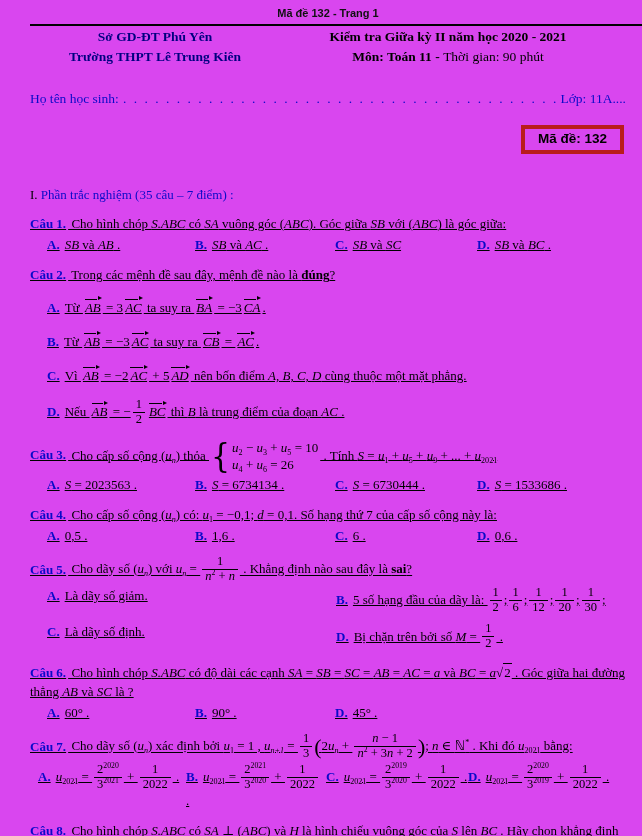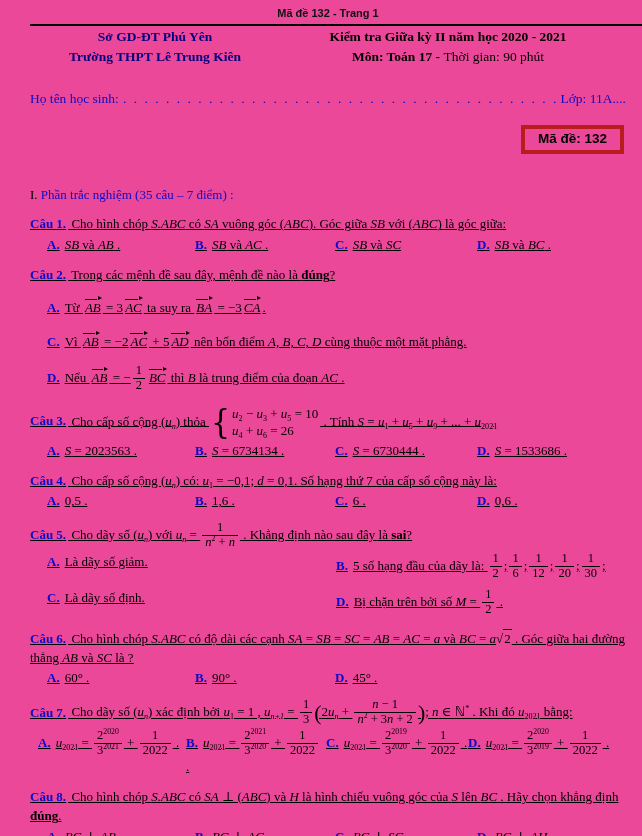--- a/index.html
+++ b/index.html
@@ -6,21 +6,21 @@
     --blue:#0a0ac8;
     --navy:#000080;
     --ink:#000000;
   }
   html,body{margin:0;padding:0;background:#ffffff;}
   .page{
     position:relative;
     width:642px;height:836px;
     box-sizing:border-box;
     padding:6px 16px 0 30px;
-    background:#ec4899;
+    background:#d946ef;
     overflow:hidden;
     font-family:"Liberation Serif","DejaVu Serif",serif;
     font-size:13px;line-height:1.45;color:var(--ink);
   }
   .top-label{
     text-align:center;
     font-family:"Liberation Sans","DejaVu Sans",sans-serif;
     font-size:11px;font-weight:600;color:#111;
   }
   .top-rule{border:none;border-top:2px solid #000;margin:2px -16px 1px 0;}
@@ -110,21 +110,21 @@
   <div class="top-label">Mã đề 132 - Trang 1</div>
   <div class="top-rule"></div>
 
   <div class="head-row">
     <div class="head-left">
       <div>Sở GD-ĐT Phú Yên</div>
       <div>Trường THPT Lê Trung Kiên</div>
     </div>
     <div class="head-right">
       <div class="exam-title">Kiểm tra Giữa kỳ II năm học 2020 - 2021</div>
-      <div class="subject-line"><span class="subj-bold">Môn: Toán 17 - </span><span>Thời gian: 90 phút</span></div>
+      <div class="subject-line"><span class="subj-bold">Môn: Toán 11 - </span><span>Thời gian: 90 phút</span></div>
     </div>
   </div>
 
   <div class="student-line">
     <span>Họ tên học sinh:</span>
     <span class="dots">. . . . . . . . . . . . . . . . . . . . . . . . . . . . . . . . . . . . . . . . . . . . . . . . . . . . . . . . . . . . . . . . . . . . . . . .</span>
     <span>Lớp: 11A....</span>
   </div>
 
   <div class="code-row">
@@ -140,20 +140,21 @@
           <div class="option"><span class="opt-letter">A.</span><span class="opt-text"><span class="math">SB</span><span class="sx"> và </span><span class="math">AB</span><span class="sx"> .</span></span></div>
           <div class="option"><span class="opt-letter">B.</span><span class="opt-text"><span class="math">SB</span><span class="sx"> và </span><span class="math">AC</span><span class="sx"> .</span></span></div>
           <div class="option"><span class="opt-letter">C.</span><span class="opt-text"><span class="math">SB</span><span class="sx"> và </span><span class="math">SC</span></span></div>
           <div class="option"><span class="opt-letter">D.</span><span class="opt-text"><span class="math">SB</span><span class="sx"> và </span><span class="math">BC</span><span class="sx"> .</span></span></div>
         </div>
       </div>
       <div class="question">
         <div class="q-line"><span class="q-label">Câu 2.</span><span class="sx"> Trong các mệnh đề sau đây, mệnh đề nào là </span><span class="sx sb">đúng</span><span class="sx">?</span></div>
         <div class="opts-stack">
           <div class="option"><span class="opt-letter">A.</span><span class="opt-text"><span class="sx">Từ </span><span class="math vec">AB</span><span class="sx"> = 3</span><span class="math vec">AC</span><span class="sx"> ta suy ra </span><span class="math vec">BA</span><span class="sx"> = −3</span><span class="math vec">CA</span><span class="sx">.</span></span></div>
+          <div class="option"><span class="opt-letter">B.</span><span class="opt-text"><span class="sx">Từ </span><span class="math vec">AB</span><span class="sx"> = −3</span><span class="math vec">AC</span><span class="sx"> ta suy ra </span><span class="math vec">CB</span><span class="sx"> = </span><span class="math vec">AC</span><span class="sx">.</span></span></div>
           <div class="option"><span class="opt-letter">C.</span><span class="opt-text"><span class="sx">Vì </span><span class="math vec">AB</span><span class="sx"> = −2</span><span class="math vec">AC</span><span class="sx"> + 5</span><span class="math vec">AD</span><span class="sx"> nên bốn điểm </span><span class="math">A, B, C, D</span><span class="sx"> cùng thuộc một mặt phẳng.</span></span></div>
           <div class="option"><span class="opt-letter">D.</span><span class="opt-text"><span class="sx">Nếu </span><span class="math vec">AB</span><span class="sx"> = −</span><span class="frac">
                 <span class="fnum"><span class="sx">1</span></span>
                 <span class="fden"><span class="sx">2</span></span>
               </span><span class="math vec">BC</span><span class="sx"> thì </span><span class="math">B</span><span class="sx"> là trung điểm của đoạn </span><span class="math">AC</span><span class="sx"> .</span></span></div>
         </div>
       </div>
       <div class="question">
         <div class="q-line"><span class="q-label">Câu 3.</span><span class="sx"> Cho cấp số cộng (</span><span class="math">u</span><sub class="math">n</sub><span class="sx">) thỏa </span><span class="cases">
             <span class="brace">{</span>

